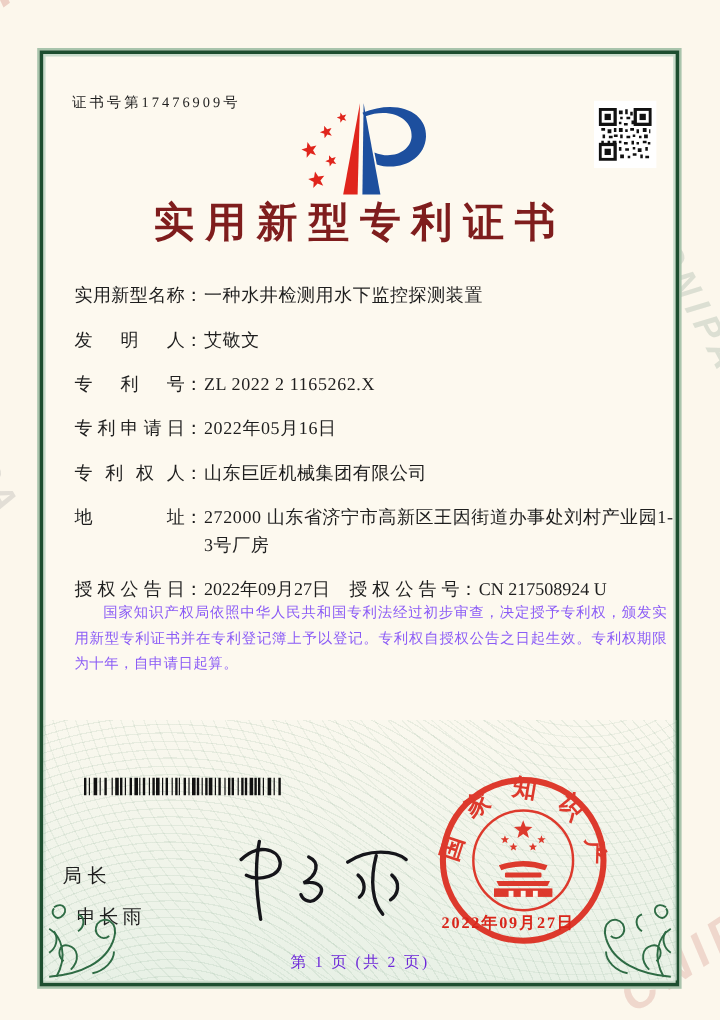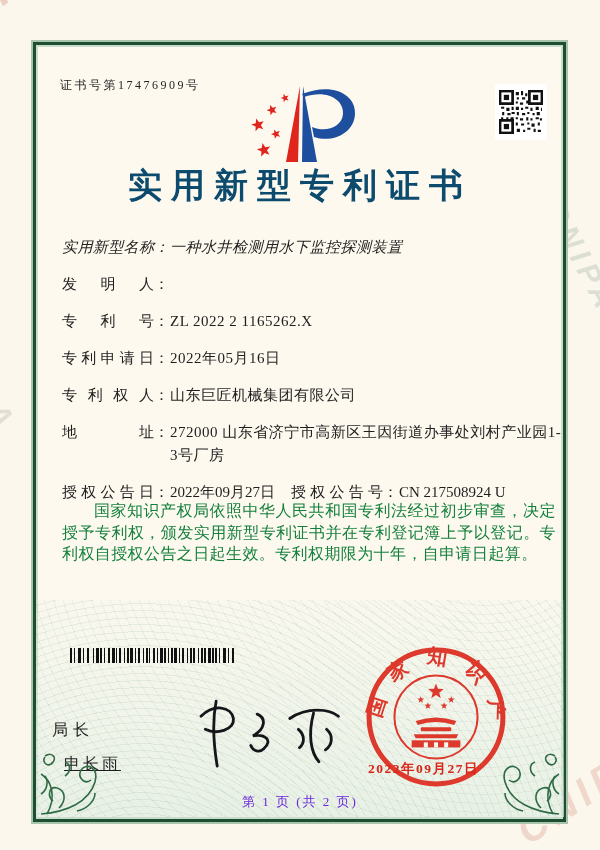--- a/index.html
+++ b/index.html
@@ -31,37 +31,37 @@
   .wm-right{left:520px;top:240px;font-size:30px;color:rgba(146,168,152,.30);transform:rotate(62deg);}
   .wm-lm{left:-82px;top:360px;font-size:30px;color:rgba(158,158,158,.28);transform:rotate(60deg);}
   .wm-c{left:70px;top:520px;font-size:84px;color:rgba(210,142,130,.15);transform:rotate(-48deg);}
   .wm-br{left:508px;top:770px;font-size:40px;color:rgba(206,134,122,.28);transform:rotate(-34deg);}
   
   .certno{position:absolute;left:60px;top:77px;font-size:12px;letter-spacing:2.5px;}
   .logo{position:absolute;left:238px;top:82px;}
   .qr{position:absolute;left:495px;top:84px;width:52px;height:56px;background:#fff;
       display:flex;align-items:center;justify-content:center;}
   .title{position:absolute;left:0;top:163px;width:100%;text-align:center;
-         font-size:34px;font-weight:600;letter-spacing:9px;color:#0c4a6e;}
+         font-size:34px;font-weight:600;letter-spacing:9px;color:#7f1d1d;}
   
   .fields{position:absolute;left:62px;top:236px;width:500px;font-size:15px;}
   .frow{display:flex;margin-bottom:14px;line-height:23px;}
-  .frow.first{font-style:italic;}
+  .frow.first{}
   .flabel{flex:none;display:inline-block;width:92px;text-align:justify;text-align-last:justify;}
   .fcolon{flex:none;width:16px;}
   .fvalue{flex:1;letter-spacing:.5px;}
   .pair2{margin-left:16px;display:flex;}
   
-  .paras{position:absolute;left:62px;top:500px;width:494px;font-size:16px;
-         line-height:21.5px;text-align:justify;letter-spacing:.4px;color:#15803d;}
+  .paras{position:absolute;left:62px;top:500px;width:494px;font-size:12px;
+         line-height:21.5px;text-align:justify;letter-spacing:.4px;color:#8b5cf6;}
   .paras p{margin:0;text-indent:2em;}
   
   .barcode{position:absolute;left:70px;top:648px;}
   .sig-title{position:absolute;left:52px;top:720px;font-size:16px;letter-spacing:5px;}
-  .sig-name{position:absolute;left:64px;top:754px;font-size:16px;letter-spacing:3px;text-decoration:underline;}
+  .sig-name{position:absolute;left:64px;top:754px;font-size:16px;letter-spacing:3px;}
   .sig-hand{position:absolute;left:182px;top:686px;}
   .seal{position:absolute;left:363px;top:644px;width:146px;height:146px;}
   .seal-date{position:absolute;left:368px;top:760px;font-size:13.5px;font-weight:bold;
              color:#d9251a;letter-spacing:1.5px;}
   .flourish{position:absolute;top:732px;}
   .flourish.left{left:37px;}
   .flourish.right{right:37px;transform:scaleX(-1);}
   .footer{position:absolute;left:0;top:793px;width:100%;text-align:center;
           font-size:13px;letter-spacing:2px;color:#6d28d9;}
 </style>
@@ -119,20 +119,21 @@
 
 <div class="fields">
   <div class="frow first">
     <span class="flabel">实用新型名称</span>
       <span class="fcolon">：</span>
       <span class="fvalue">一种水井检测用水下监控探测装置</span>
   </div>
   <div class="frow">
     <span class="flabel">发明人</span>
       <span class="fcolon">：</span>
+      <span class="fvalue">艾敬文</span>
   </div>
   <div class="frow">
     <span class="flabel">专利号</span>
       <span class="fcolon">：</span>
       <span class="fvalue">ZL 2022 2 1165262.X</span>
   </div>
   <div class="frow">
     <span class="flabel">专利申请日</span>
       <span class="fcolon">：</span>
       <span class="fvalue">2022年05月16日</span>

